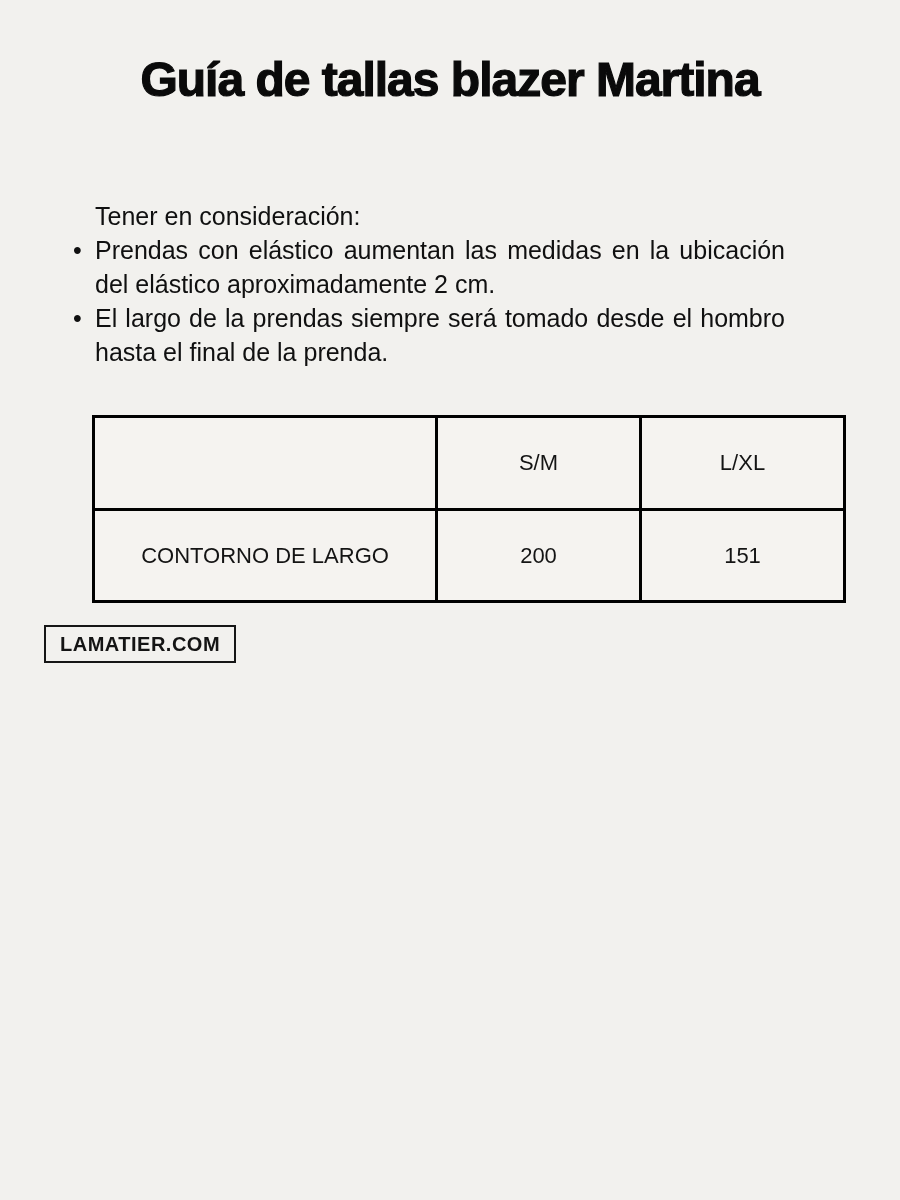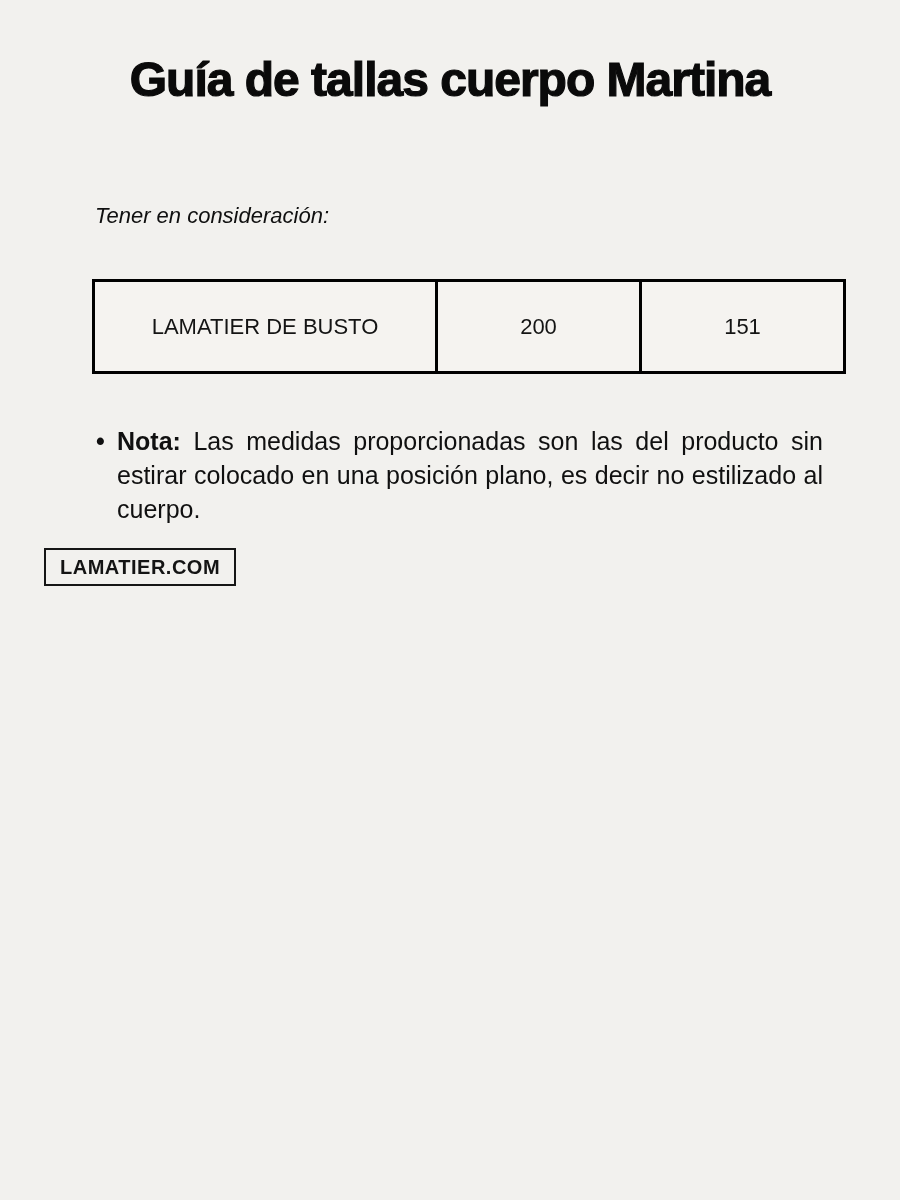--- a/index.html
+++ b/index.html
@@ -30,23 +30,22 @@
     font-size: 48px;
     line-height: 1.15;
     font-weight: 900;
     letter-spacing: -1px;
     color: #0a0a0a;
     -webkit-text-stroke: 1.2px #0a0a0a;
   }
   .considerations {
     margin: 92px 0 0 95px;
     width: 690px;
-    font-size: 22px;
+    font-size: 25px;
     line-height: 34px;
-    font-style: italic;
   }
   .considerations .heading {
     margin: 0;
     font-weight: 400;
   }
   .bullet-list {
     margin: 0;
     padding: 0;
     list-style: none;
   }
@@ -114,40 +113,48 @@
     letter-spacing: 0.5px;
     color: #141414;
     background: var(--background);
   }
 </style>
 </head>
 <body>
 
 <div class="page">
 
-  <h1 class="title">Guía de tallas cuerpo Martina</h1>
+  <h1 class="title">Guía de tallas blazer Martina</h1>
 
   <div class="considerations">
     <p class="heading">Tener en consideración:</p>
+    <ul class="bullet-list">
+      <li>Prendas con elástico aumentan las medidas en la ubicación del elástico aproximadamente 2 cm.</li>
+      <li>El largo de la prendas siempre será tomado desde el hombro hasta el final de la prenda.</li>
+    </ul>
   </div>
 
   <table class="size-table">
     <colgroup>
       <col class="c1">
         <col class="c2">
         <col class="c3">
     </colgroup>
     <tbody>
+      <tr class="header-row">
+        <th></th>
+        <th>S/M</th>
+        <th>L/XL</th>
+      </tr>
       <tr class="data-row">
-        <td>LAMATIER DE BUSTO</td>
+        <td>CONTORNO DE LARGO</td>
         <td>200</td>
         <td>151</td>
       </tr>
     </tbody>
   </table>
 
-  <p class="note"><span class="note-label">Nota:</span> <span>Las medidas proporcionadas son las del producto sin estirar colocado en una posición plano, es decir no estilizado al cuerpo.</span></p>
 
   <div class="footer">
     <span class="brand-badge">LAMATIER.COM</span>
   </div>
 
 </div>
 
 </body></html>

